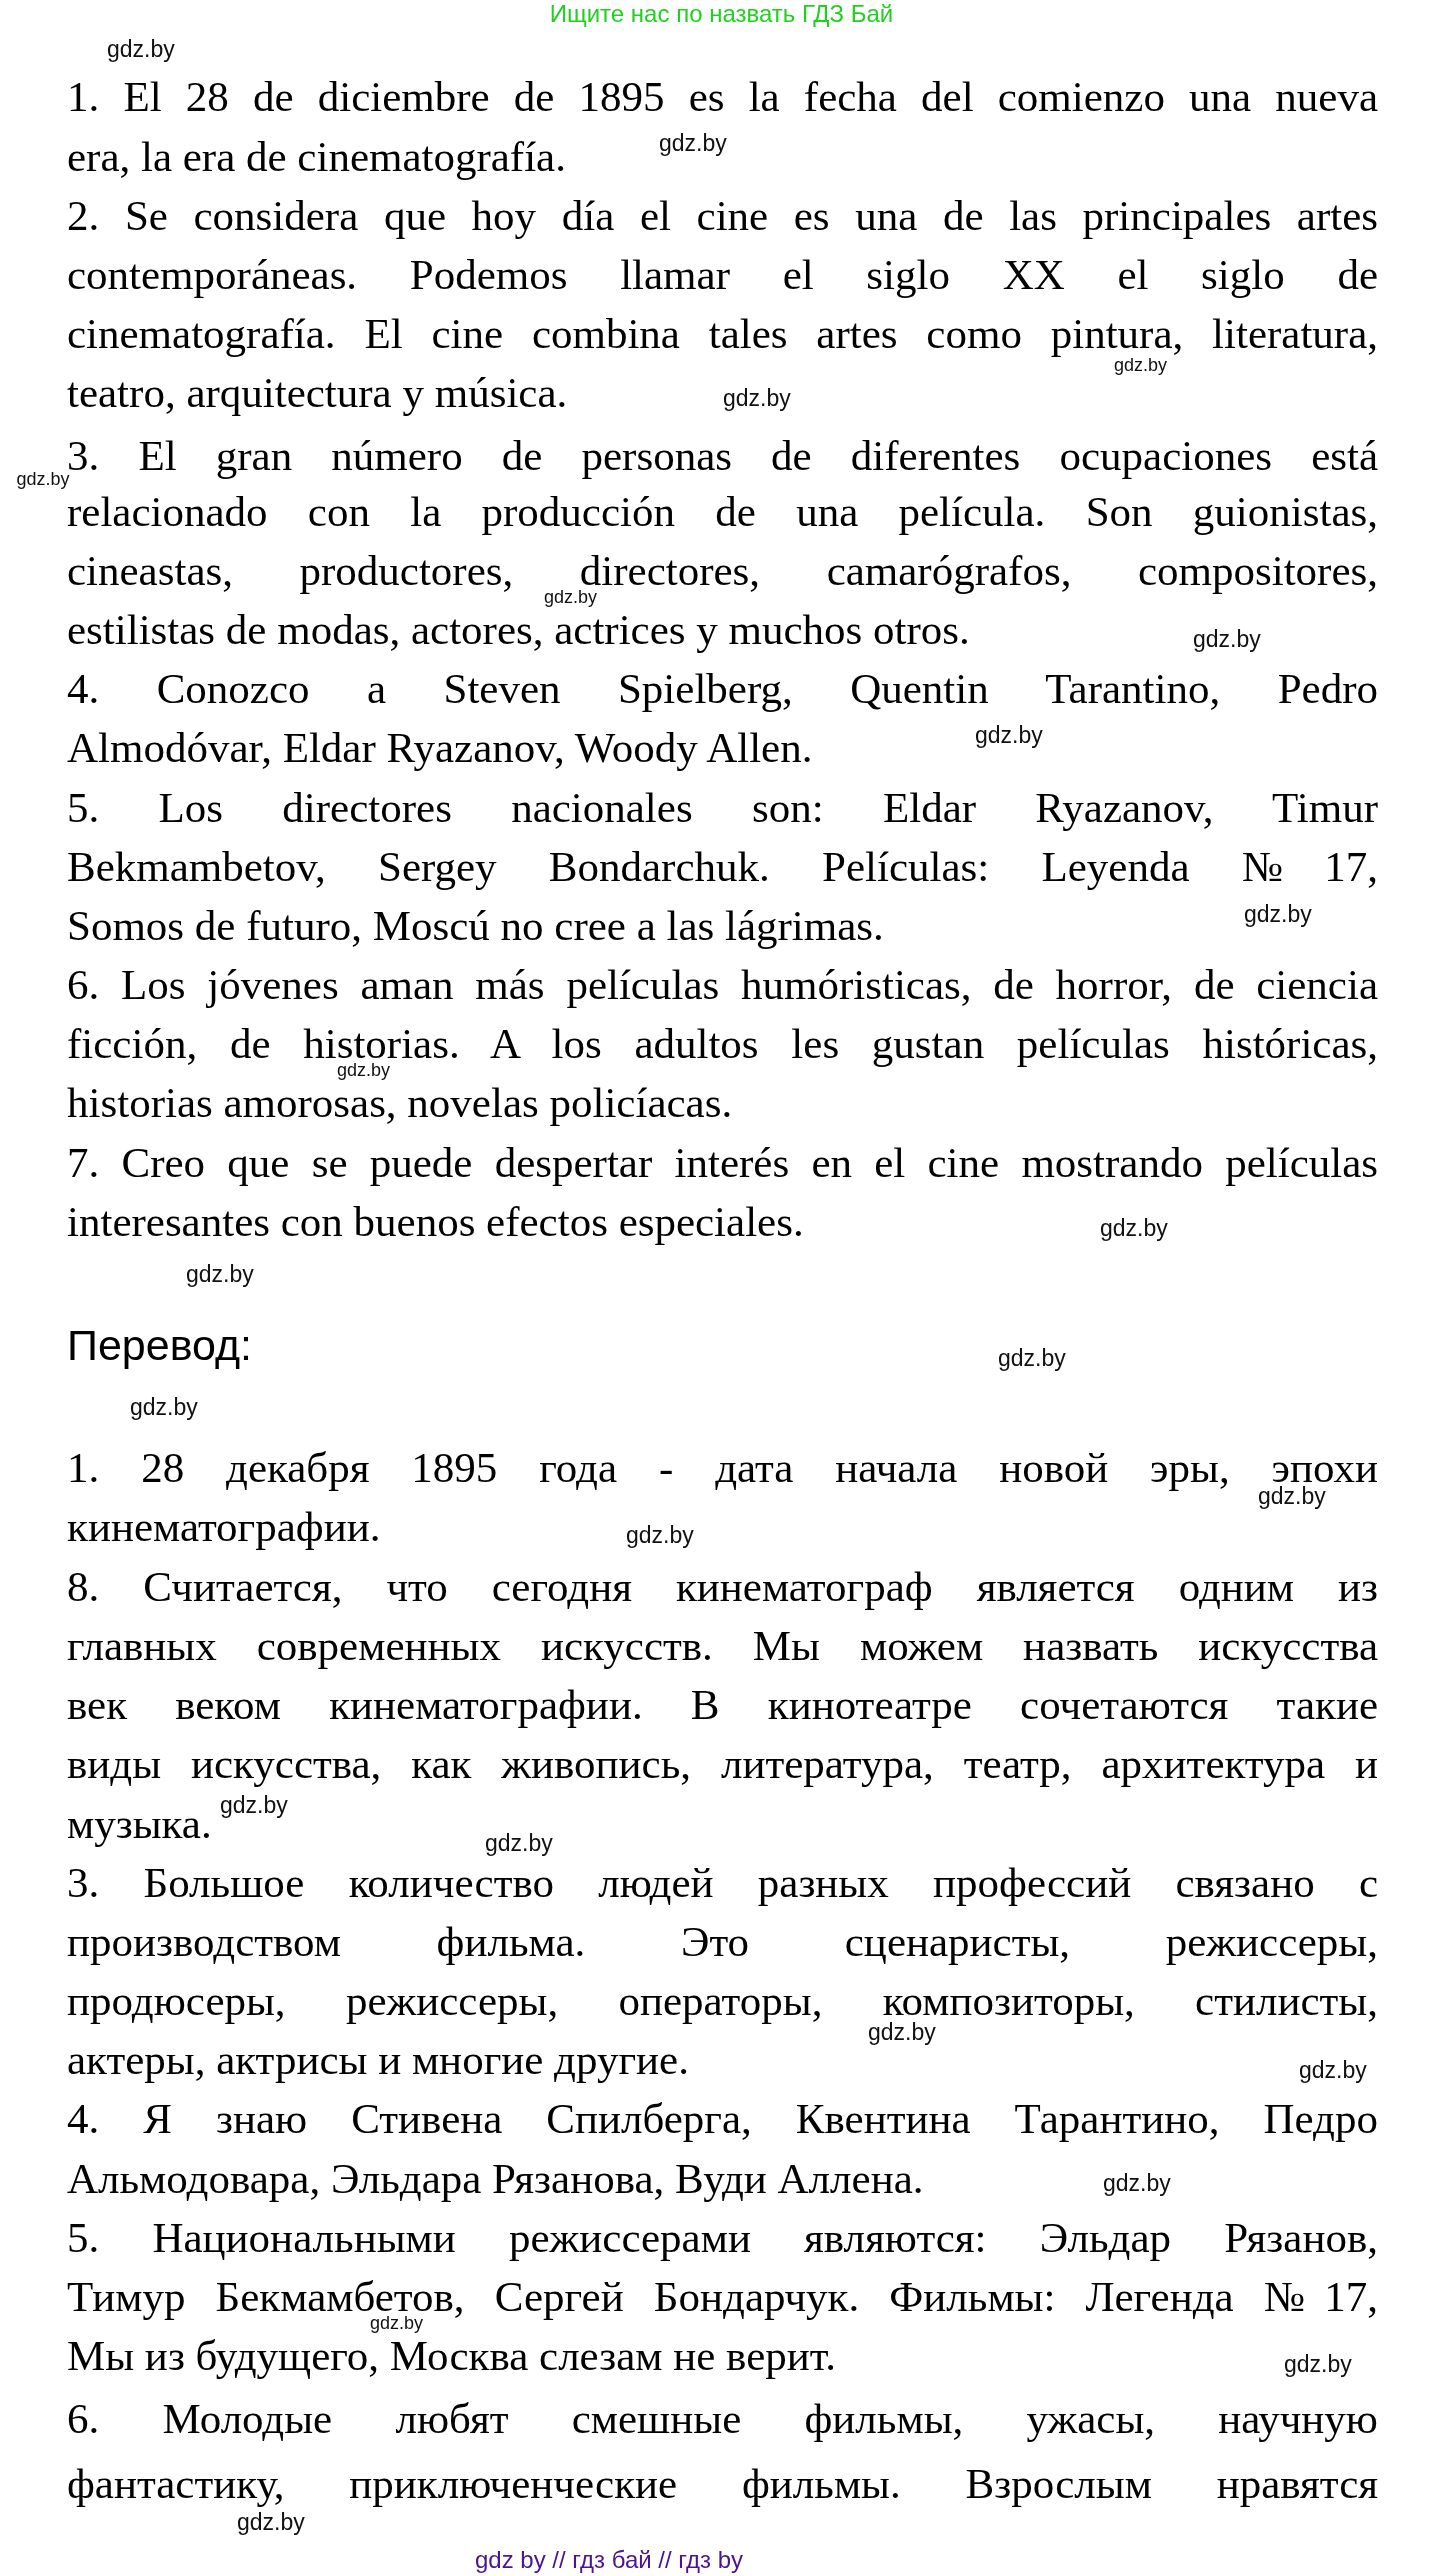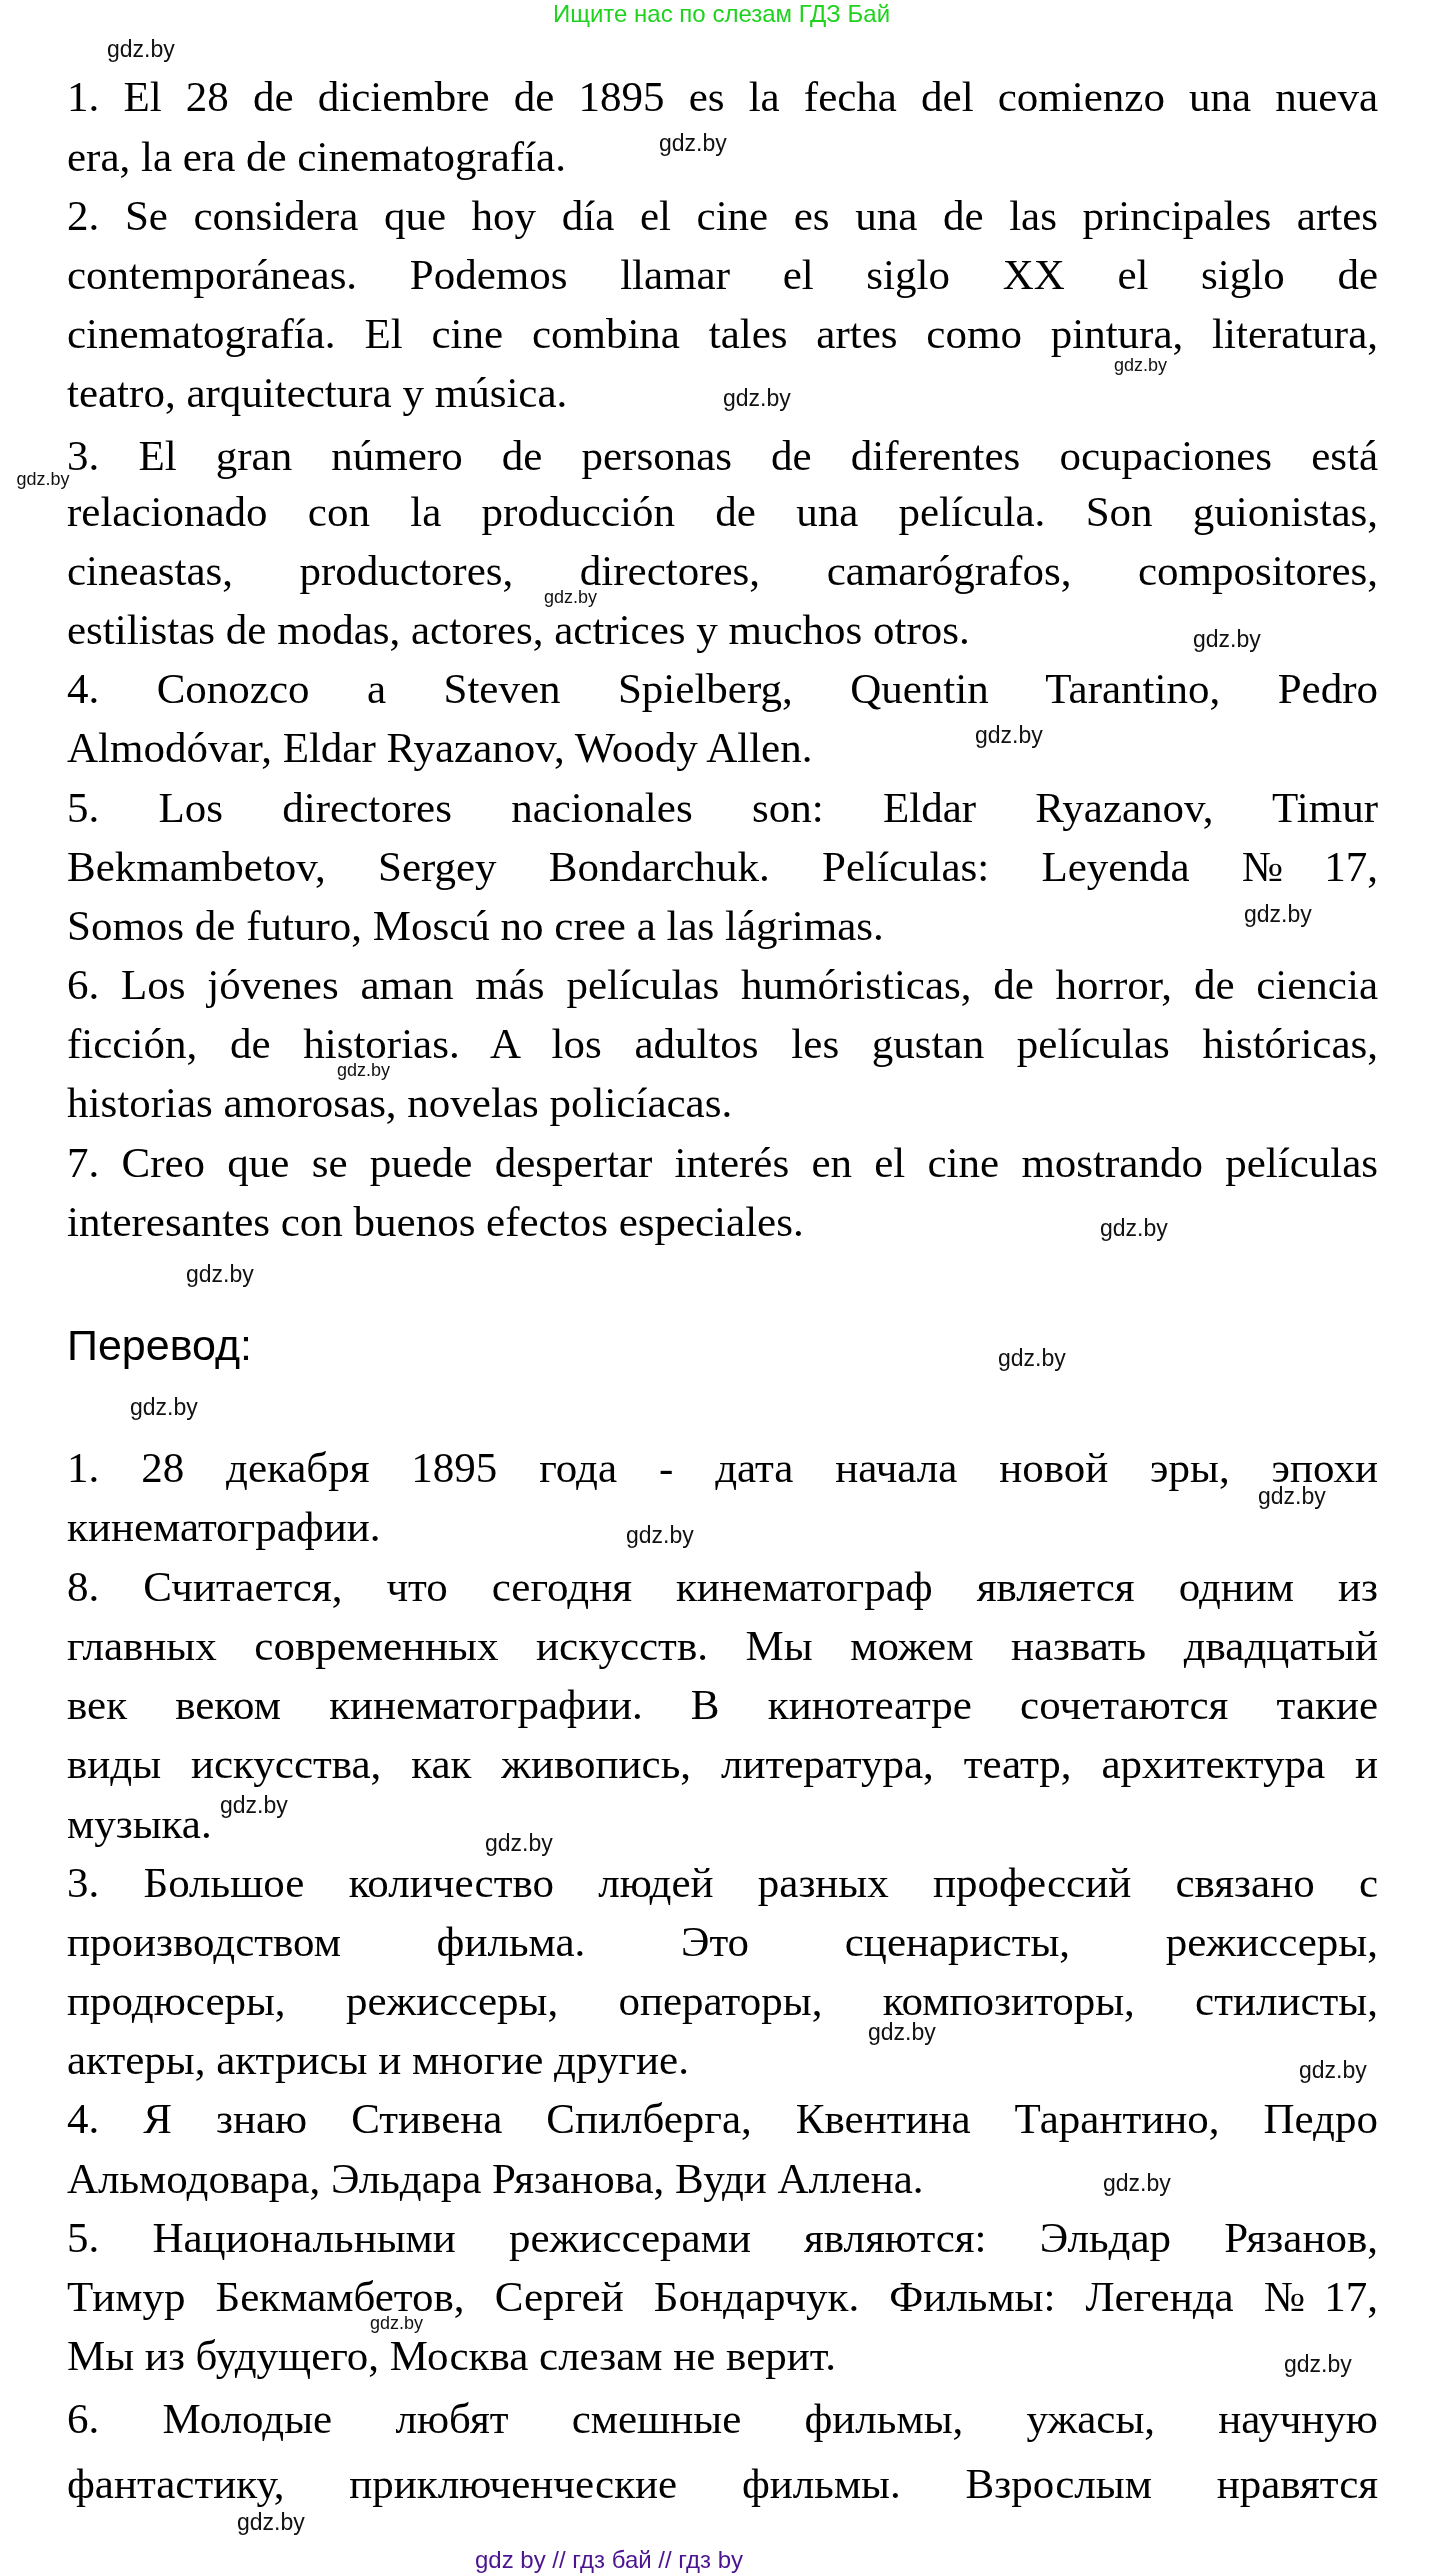--- a/index.html
+++ b/index.html
@@ -26,21 +26,21 @@
   }
   .wm {
     position: absolute; font-family: "Liberation Sans", sans-serif;
     color: #111; font-size: 23px; line-height: 26px; white-space: nowrap;
   }
   .wm.s { font-size: 18px; line-height: 21.4px; }
 </style>
 </head>
 <body>
 
-<div class="banner">Ищите нас по слезам ГДЗ Бай</div>
+<div class="banner">Ищите нас по назвать ГДЗ Бай</div>
 
 <div>
   <div>
     <div class="line j" style="top:67px">1. El 28 de diciembre de 1895 es la fecha del comienzo una nueva</div>
     <div class="line" style="top:127px">era, la era de cinematografía.</div>
   </div>
   <div>
     <div class="line j" style="top:186px">2. Se considera que hoy día el cine es una de las principales artes</div>
     <div class="line j" style="top:245px">contemporáneas. Podemos llamar el siglo XX el siglo de</div>
     <div class="line j" style="top:304px">cinematografía. El cine combina tales artes como pintura, literatura,</div>
@@ -74,21 +74,21 @@
 
 <div class="heading" style="top:1316px">Перевод:</div>
 
 <div>
   <div>
     <div class="line j" style="top:1438px">1. 28 декабря 1895 года - дата начала новой эры, эпохи</div>
     <div class="line" style="top:1497px">кинематографии.</div>
   </div>
   <div>
     <div class="line j" style="top:1557px">8. Считается, что сегодня кинематограф является одним из</div>
-    <div class="line j" style="top:1616px">главных современных искусств. Мы можем назвать двадцатый</div>
+    <div class="line j" style="top:1616px">главных современных искусств. Мы можем назвать искусства</div>
     <div class="line j" style="top:1675px">век веком кинематографии. В кинотеатре сочетаются такие</div>
     <div class="line j" style="top:1734px">виды искусства, как живопись, литература, театр, архитектура и</div>
     <div class="line" style="top:1794px">музыка.</div>
   </div>
   <div>
     <div class="line j" style="top:1853px">3. Большое количество людей разных профессий связано с</div>
     <div class="line j" style="top:1912px">производством фильма. Это сценаристы, режиссеры,</div>
     <div class="line j" style="top:1971px">продюсеры, режиссеры, операторы, композиторы, стилисты,</div>
     <div class="line" style="top:2030px">актеры, актрисы и многие другие.</div>
   </div>

